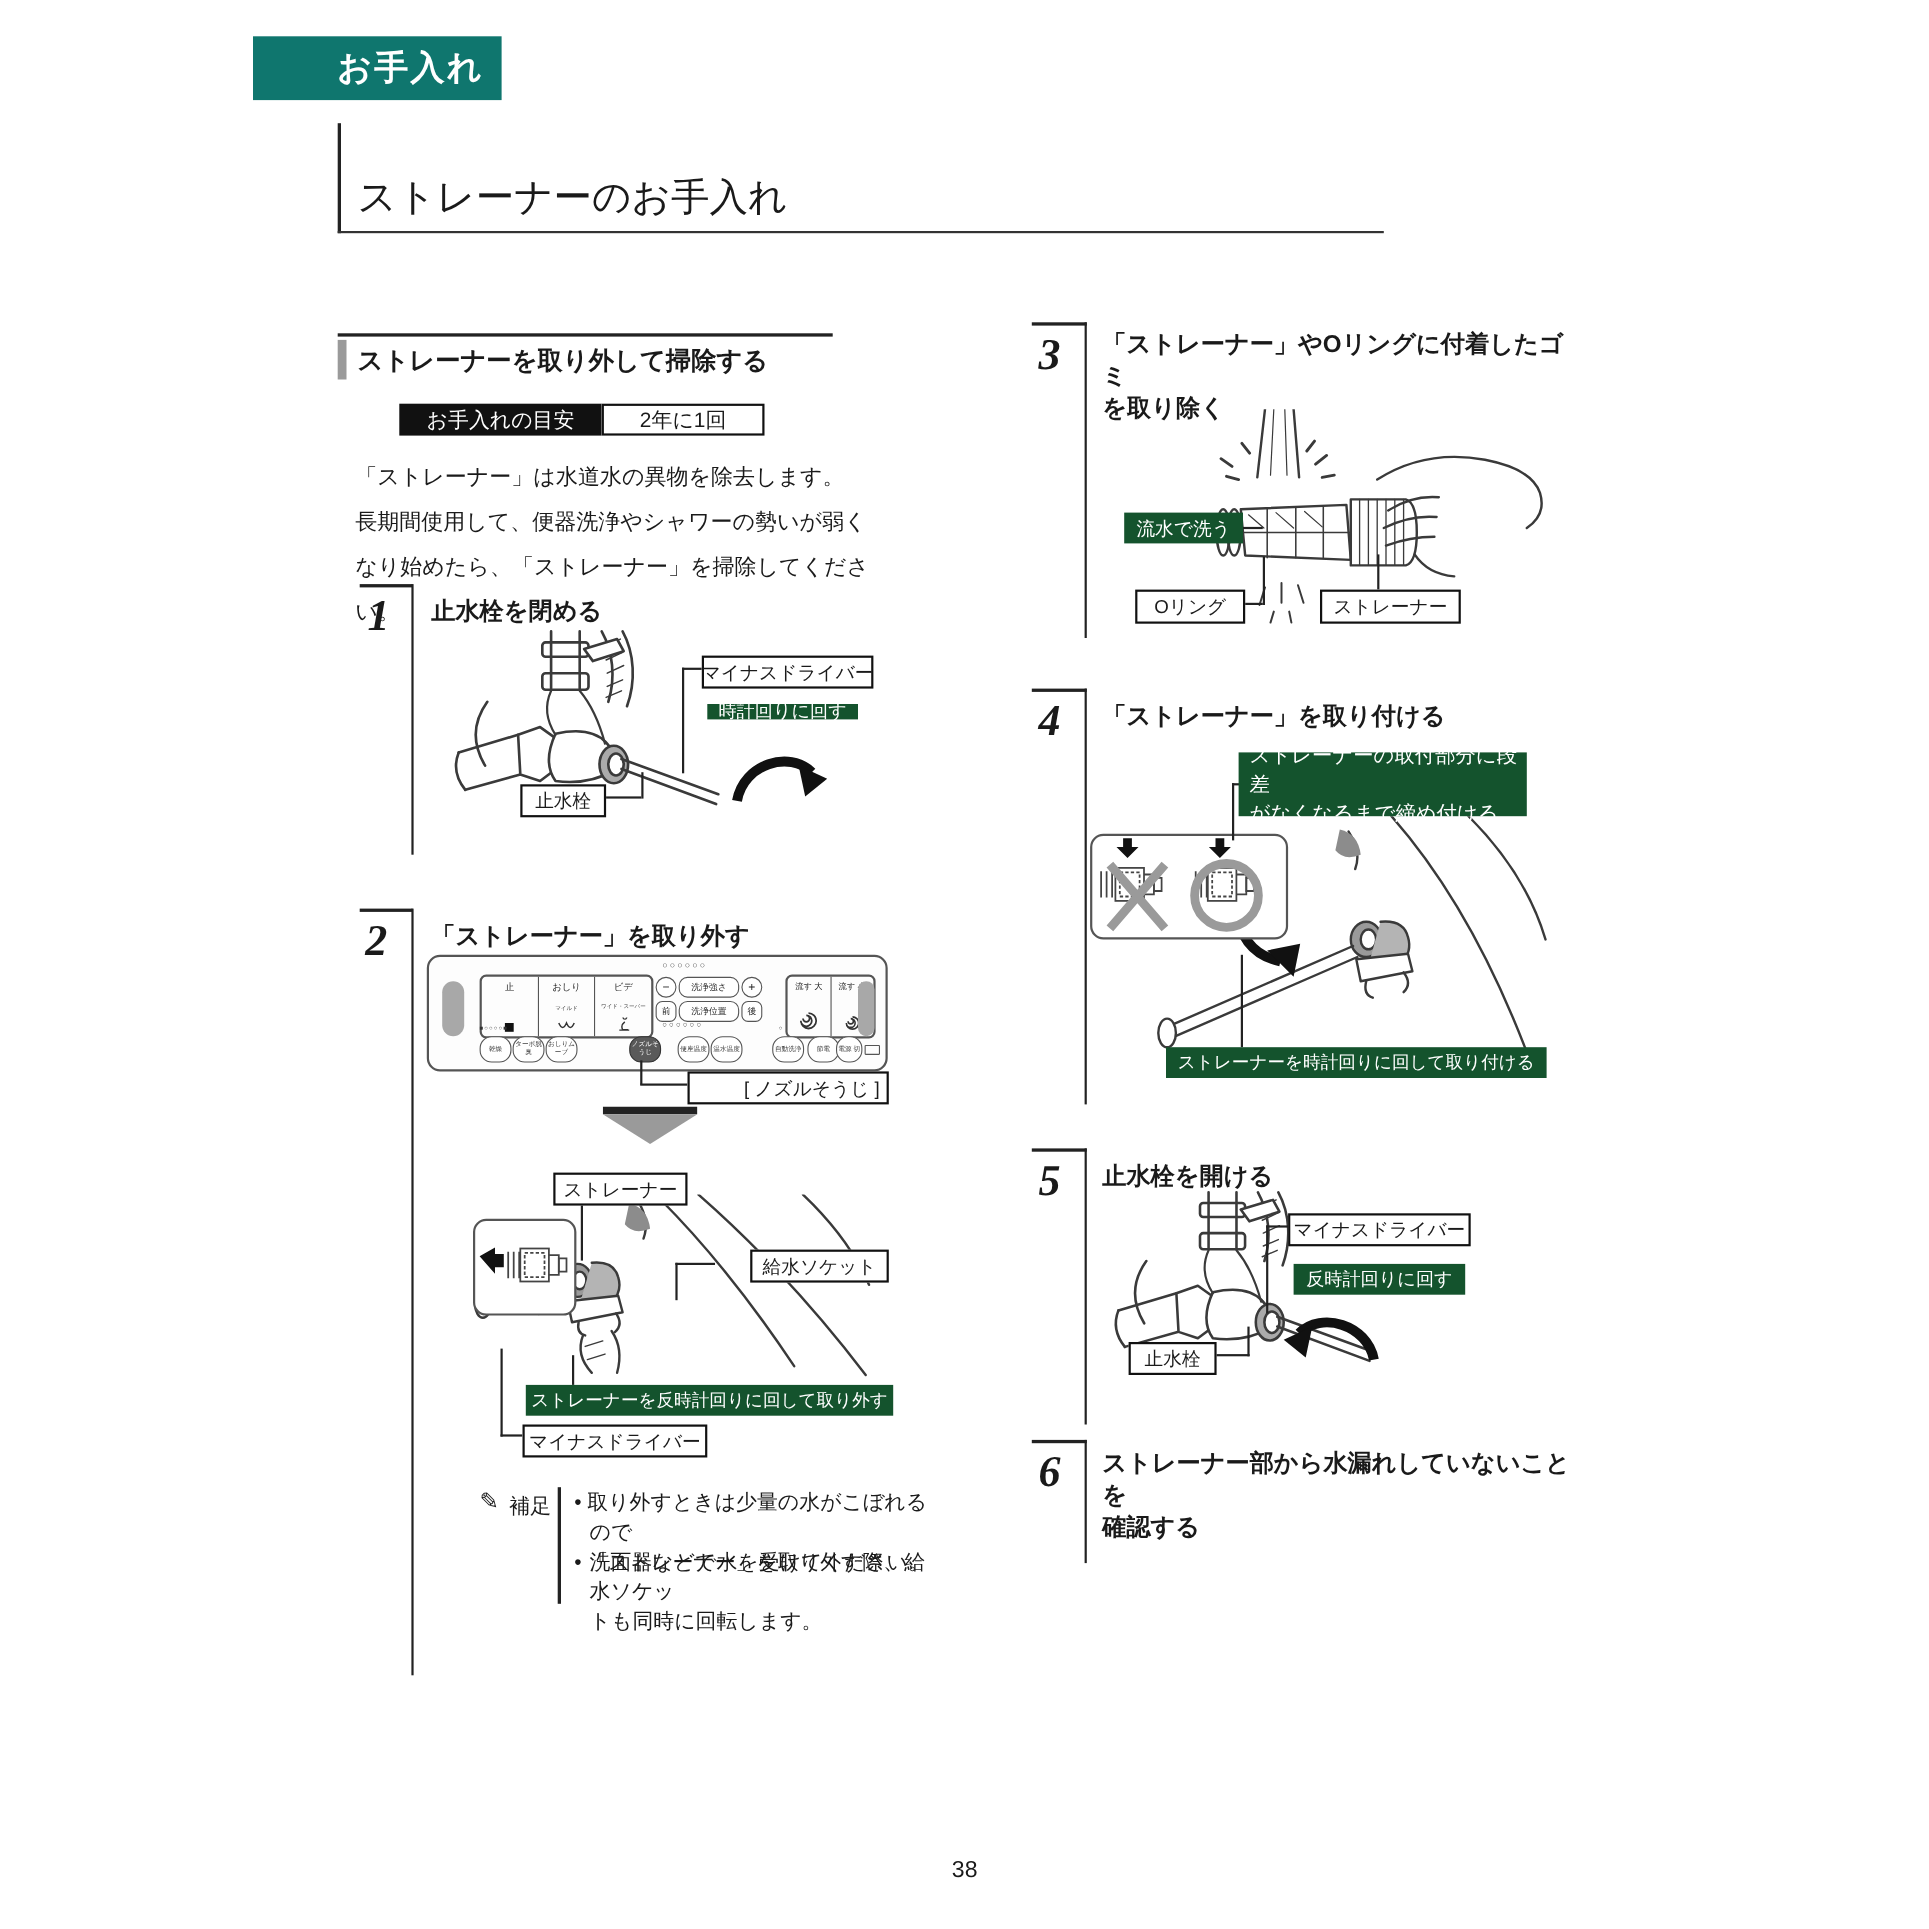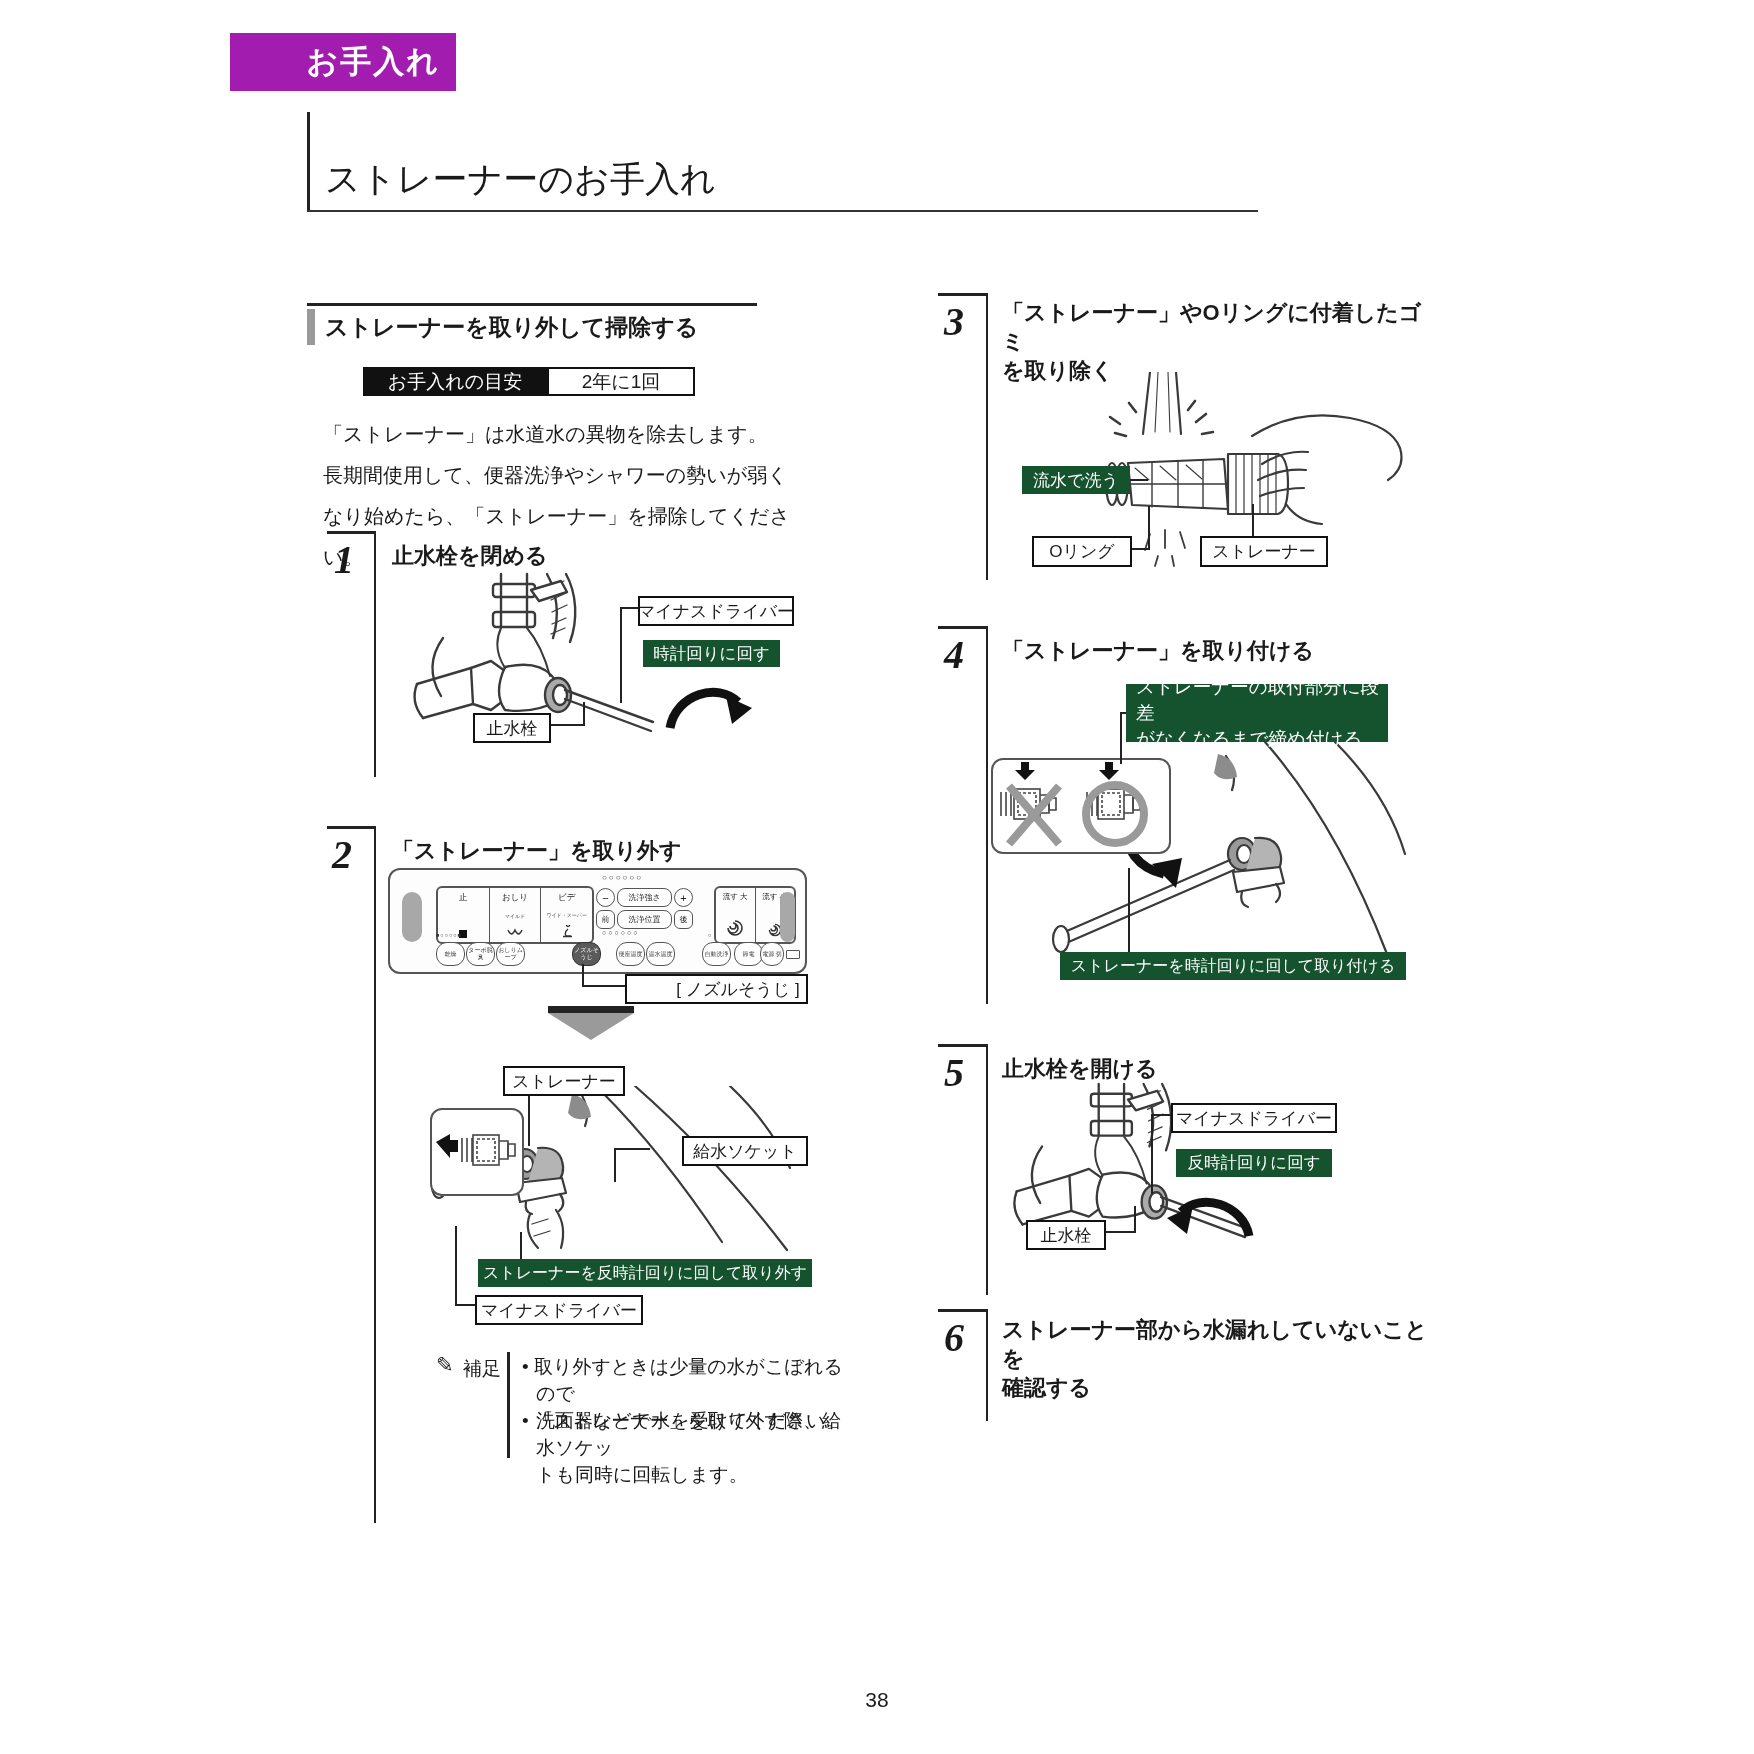--- a/index.html
+++ b/index.html
@@ -37,21 +37,21 @@
         text-align:center;color:#333;overflow:hidden;background:#fff;}
   .sbtn.dark{background:#5a5a5a;border-color:#333;color:#fff;}
   .inset{position:absolute;border:2px solid #555;border-radius:12px;background:#fff;z-index:3;}
   .bullet{padding-left:14px;text-indent:-14px;white-space:pre-line;}
 </style>
 </head>
 <body>
 
 <div id="page">
 
-  <div class="abs" style="left:230px;top:33px;width:226px;height:58px;background:#a21caf;color:#fff;display:flex;
+  <div class="abs" style="left:230px;top:33px;width:226px;height:58px;background:#0f766e;color:#fff;display:flex;
               align-items:center;justify-content:flex-end;padding-right:16px;box-sizing:border-box;
               font-size:31px;font-weight:700;letter-spacing:2px;">お手入れ</div>
 
   <div class="abs" style="left:307px;top:112px;width:3px;height:100px;background:#222;"></div>
   <div class="abs" style="left:325px;top:156px;font-size:35px;color:#1a1a1a;">ストレーナーのお手入れ</div>
   <div class="abs" style="left:307px;top:210px;width:951px;height:2px;background:#333;"></div>
 
   <div class="abs" style="left:307px;top:303px;width:450px;height:3px;background:#222;"></div>
   <div class="abs" style="left:307px;top:309px;width:8px;height:36px;background:#9a9a9a;"></div>
   <div class="abs" style="left:325px;top:312px;font-size:23px;font-weight:600;">ストレーナーを取り外して掃除する</div>
@@ -87,21 +87,21 @@
       <ellipse cx="153" cy="123" rx="13" ry="17" fill="#aaa"></ellipse>
       <ellipse cx="155" cy="123" rx="7" ry="10" fill="#fff"></ellipse>
       <path d="M160 118 L248 150 M160 127 L246 159"></path>
     </g>
   </svg>
 
   <div class="olabel" style="left:638px;top:596px;width:152px;height:26px;">マイナスドライバー</div>
   <div class="conn" style="left:620px;top:607px;width:18px;height:2px;"></div>
   <div class="conn" style="left:620px;top:607px;width:2px;height:96px;"></div>
 
-  <div class="blabel" style="left:643px;top:640px;width:137px;height:27px;font-size:16.5px;text-align:center;">時計回りに回す</div>
+  <div class="blabel" style="left:643px;top:640px;width:137px;height:14px;font-size:16.5px;text-align:center;">時計回りに回す</div>
 
   <svg class="abs" style="left:662px;top:676px;" width="95" height="62" viewBox="0 0 95 62">
     <path d="M8 52 C14 18 56 6 76 26" stroke="#111" stroke-width="9" fill="none"></path>
     <polygon points="64,20 90,32 70,48" fill="#111"></polygon>
   </svg>
 
   <div class="olabel" style="left:473px;top:713px;width:74px;height:26px;">止水栓</div>
   <div class="conn" style="left:547px;top:724px;width:36px;height:2px;"></div>
   <div class="conn" style="left:583px;top:702px;width:2px;height:24px;"></div>
 

